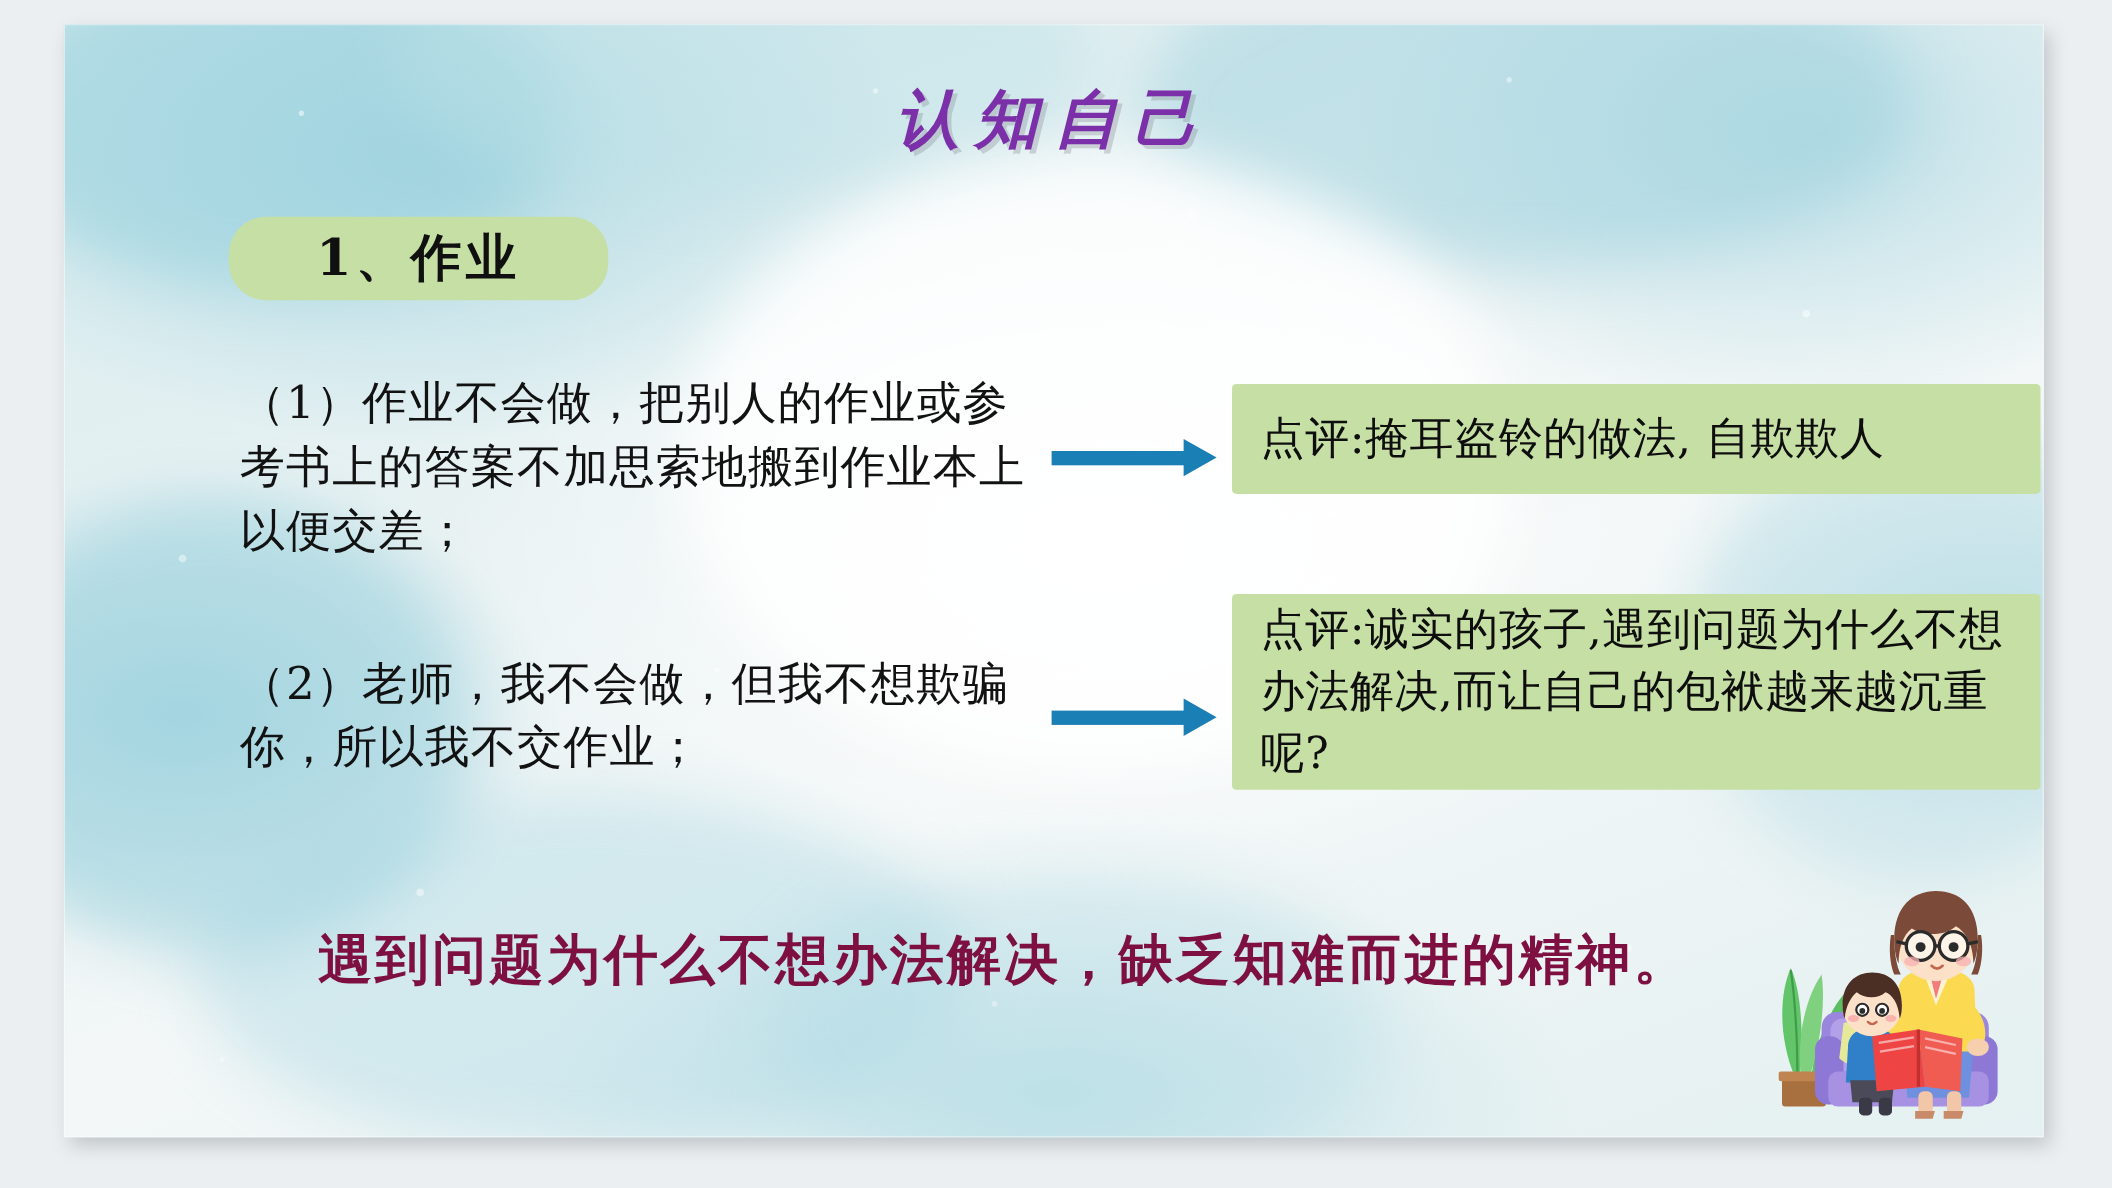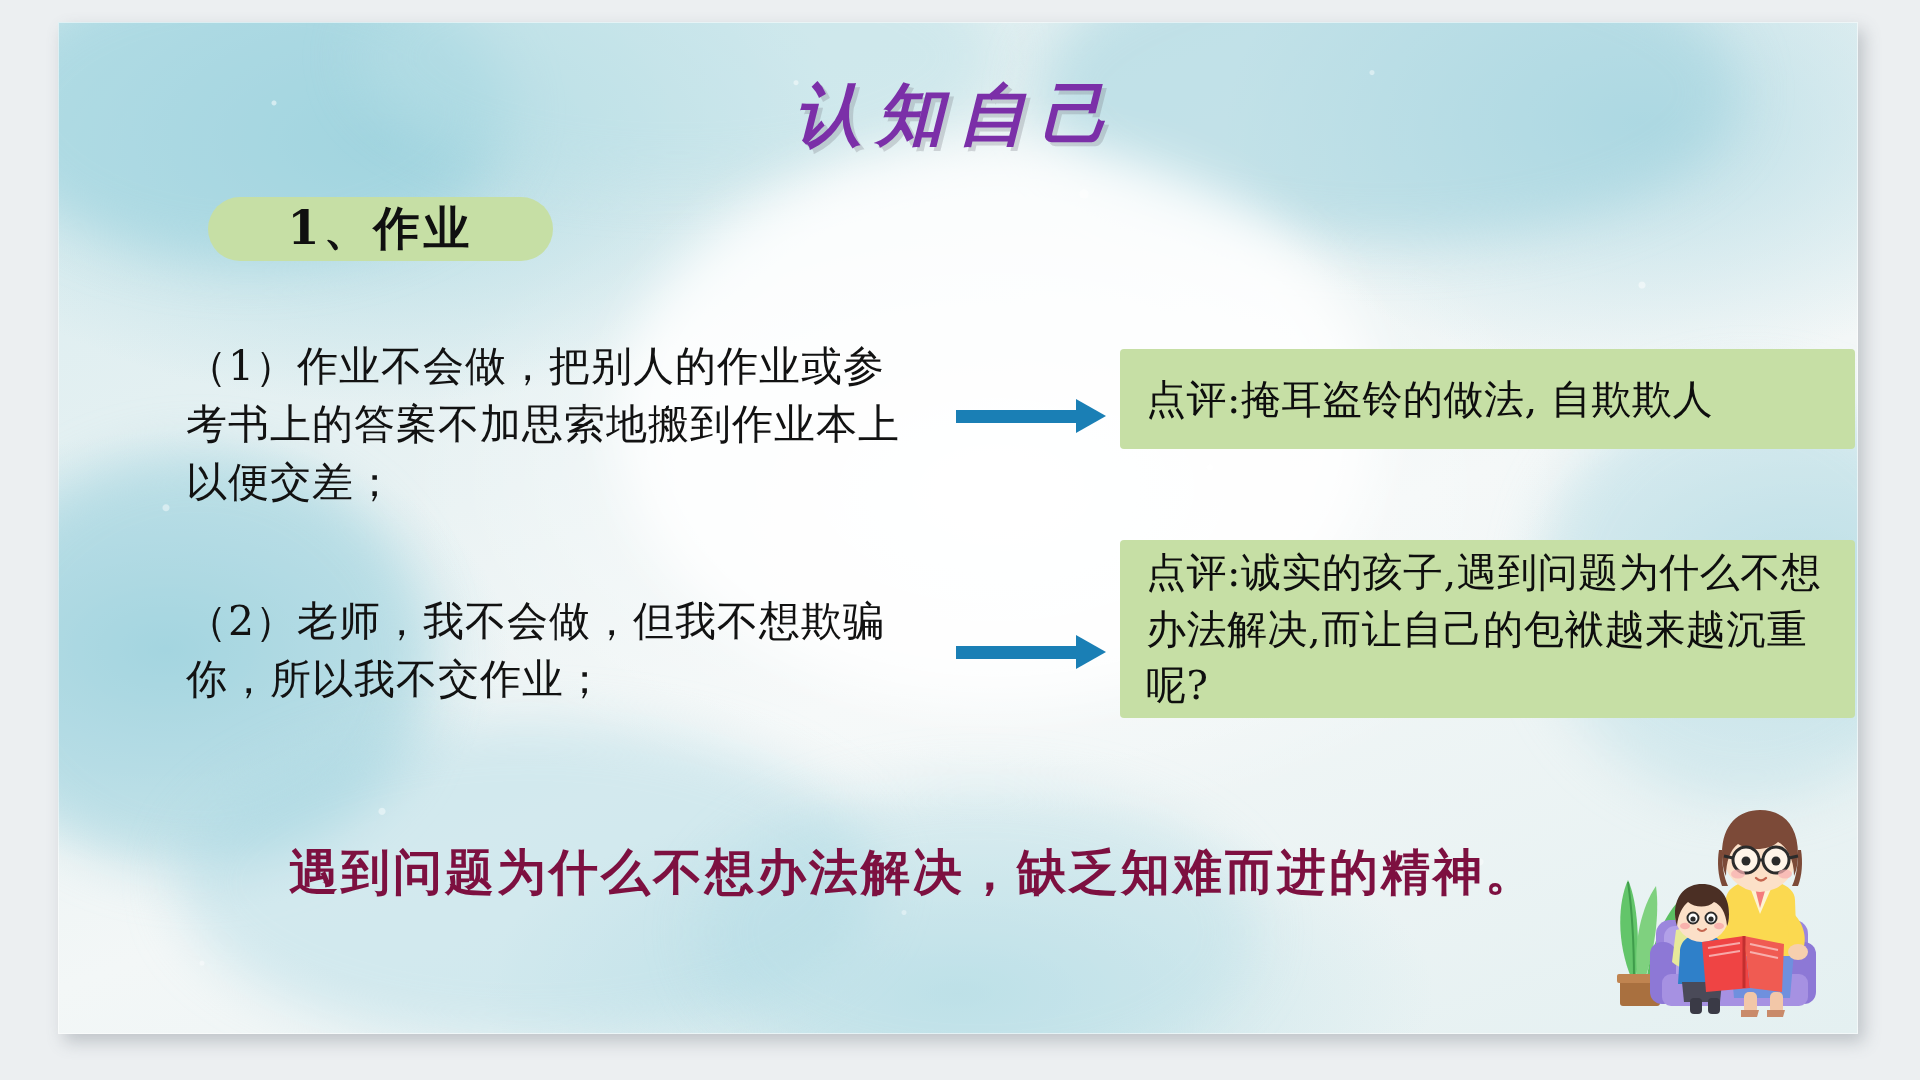--- a/index.html
+++ b/index.html
@@ -85,34 +85,34 @@
   
   .slide-title {
     position: absolute;
     left: 0;
     top: 48px;
     width: 1800px;
     text-align: center;
     font-family: "DejaVu Serif", "Liberation Serif", serif;
     font-weight: bold;
     font-style: italic;
-    font-size: 68px;
+    font-size: 58px;
     letter-spacing: 14px;
     color: #7b2fa8;
     text-shadow: 4px 4px 0 rgba(120,120,130,0.28);
     white-space: nowrap;
   }
 
   
   .section-badge {
     position: absolute;
     left: 150px;
     top: 175px;
     width: 345px;
-    height: 64px;
+    height: 76px;
     background: #c6dfa5;
     border-radius: 34px;
     display: flex;
     align-items: center;
     justify-content: center;
   }
   .section-badge .label {
     font-family: "DejaVu Serif", "Liberation Serif", serif;
     font-weight: bold;
     font-size: 46px;
@@ -122,20 +122,21 @@
   }
 
   
   .body-text {
     position: absolute;
     font-family: "DejaVu Serif", "Liberation Serif", serif;
     font-size: 41px;
     line-height: 1.42;
     color: #121212;
     letter-spacing: 1px;
+    margin-left: 32px;
   }
   .para-1 { left: 128px; top: 315px; width: 740px; }
   .para-2 { left: 128px; top: 570px; width: 740px; }
 
   
   .arrow {
     position: absolute;
     height: 34px;
   }
   .arrow .shaft {

